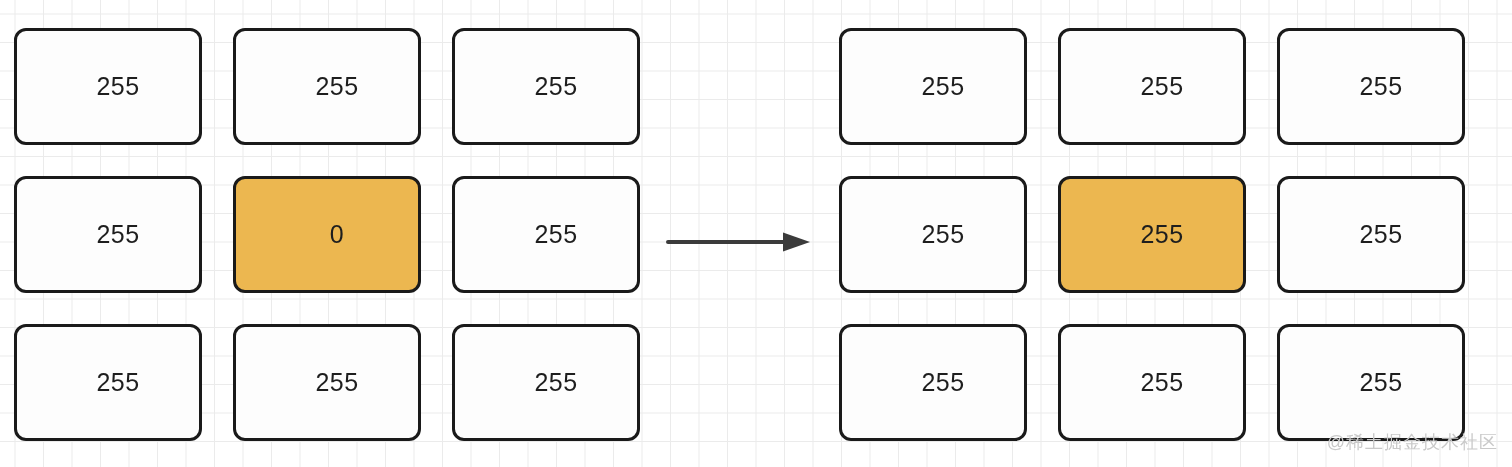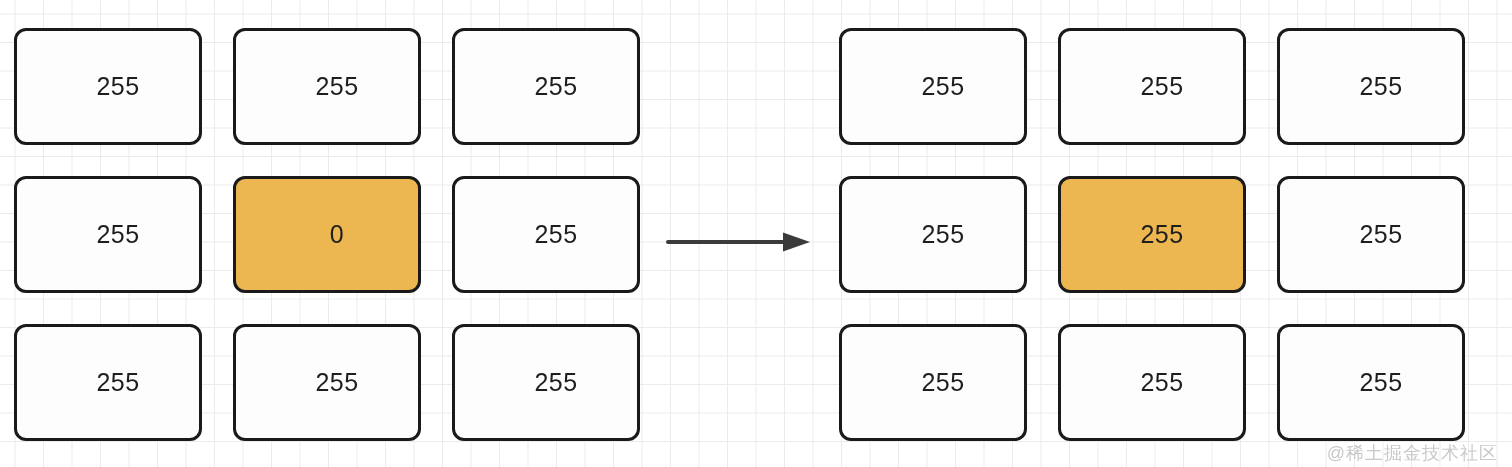--- a/index.html
+++ b/index.html
@@ -45,21 +45,21 @@
   }
   .arrow {
     position: absolute;
     left: 662px;
     top: 226px;
     color: var(--arrow, #3b3b3b);
   }
   .watermark {
     position: absolute;
     right: 14px;
-    bottom: 2px;
+    bottom: 13px;
     font-size: 18px;
     color: var(--watermark, #c9c9c9);
     letter-spacing: 1px;
     white-space: nowrap;
     margin-top: 40px;
   }
 </style>
 </head>
 <body>
 

